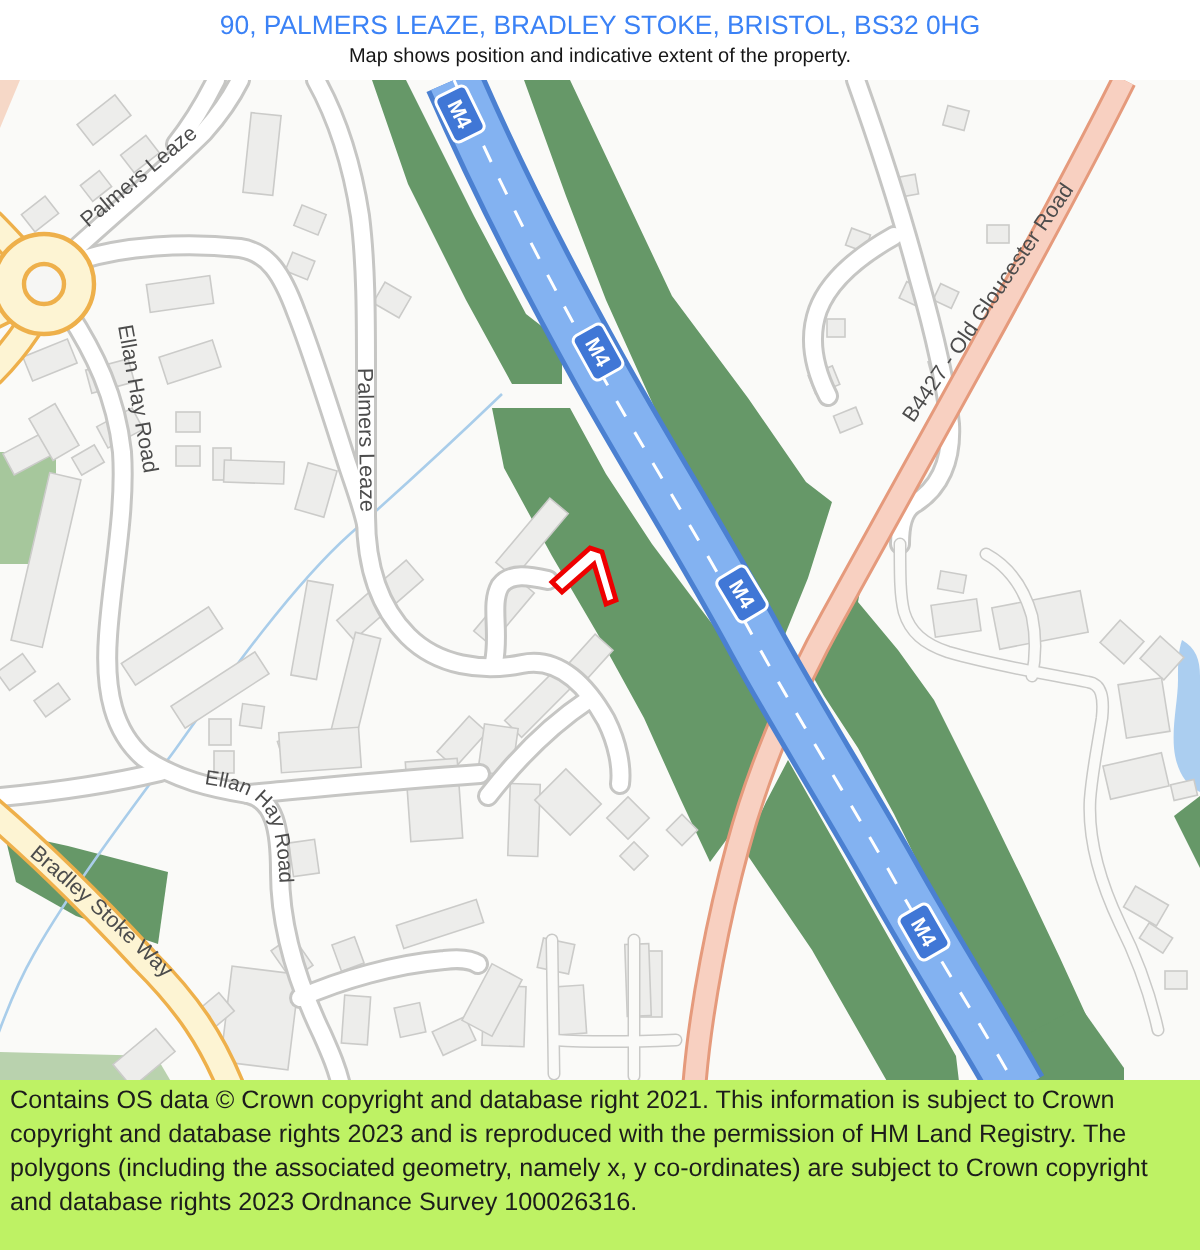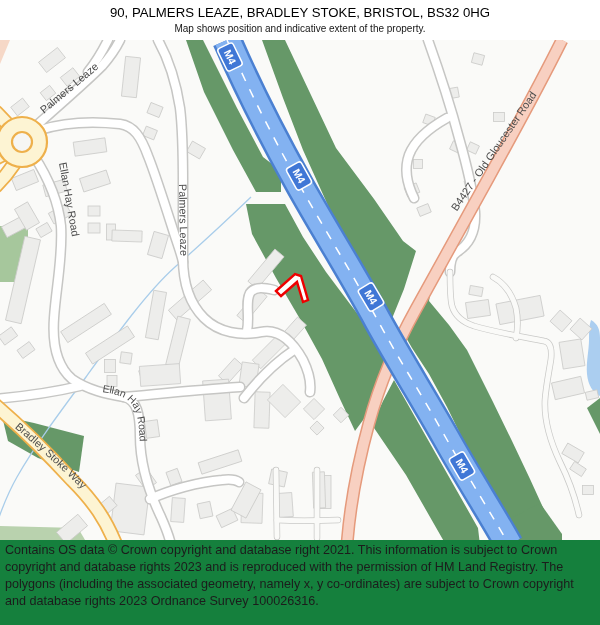--- a/index.html
+++ b/index.html
@@ -1,24 +1,24 @@
 <!DOCTYPE html>
 <html><head>
 <meta charset="utf-8">
 <style>
   html,body{margin:0;padding:0;}
   body{width:600px;height:625px;overflow:hidden;background:#ffffff;
        font-family:"Liberation Sans",sans-serif;position:relative;}
   .header{position:absolute;top:0;left:0;width:600px;height:40px;background:#ffffff;
           text-align:center;z-index:3;}
-  .header .title{font-size:13.2px;color:#000000;padding-top:5px;line-height:16px;}
+  .header .title{font-size:13.2px;color:#3b82f6;padding-top:5px;line-height:16px;}
   .header .subtitle{font-size:10px;color:#161616;line-height:16px;}
   .map-wrap{position:absolute;top:40px;left:0;width:600px;height:500px;}
   svg{display:block;}
-  .footer{position:absolute;top:540px;left:0;width:600px;height:85px;background:#15803d;z-index:3;}
+  .footer{position:absolute;top:540px;left:0;width:600px;height:85px;background:#bef264;z-index:3;}
   .footer p{margin:0;padding:2px 4px 0 5px;font-size:12.6px;line-height:17px;color:#1c1c1c;}
 
   
   .bg{fill:#fafaf8;}
   .green-light{fill:#a6c79c;}
   .green-pale{fill:#b9d2ae;}
   .salmon-sliver{fill:#f6d8c7;}
   .water{fill:#abcef0;stroke:none;}
   .stream{fill:none;stroke:#a9cdea;stroke-width:1.3;}
   .bld{stroke:#cbcbc9;stroke-width:0.8;}

